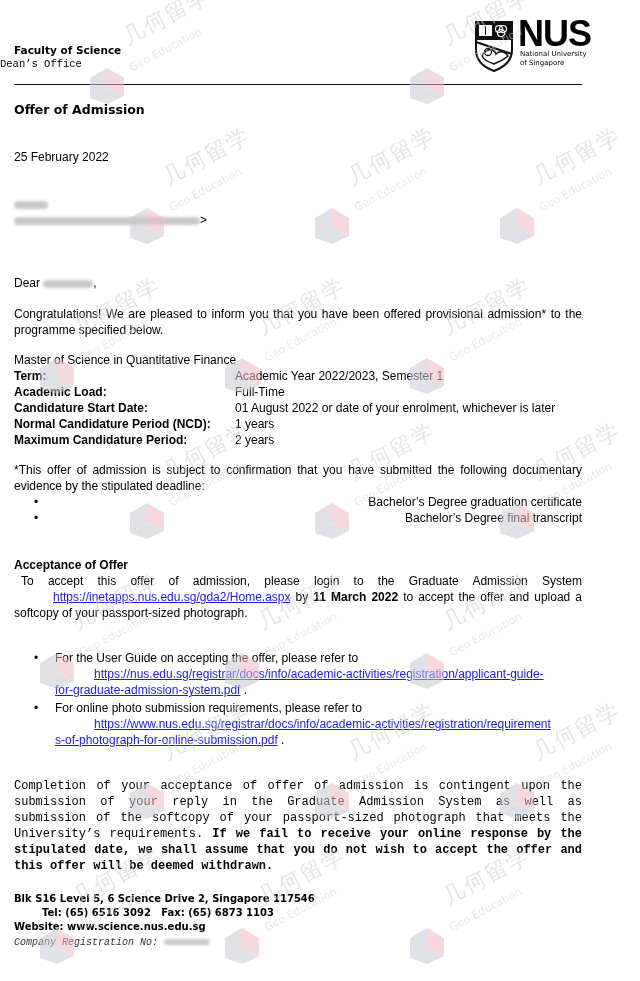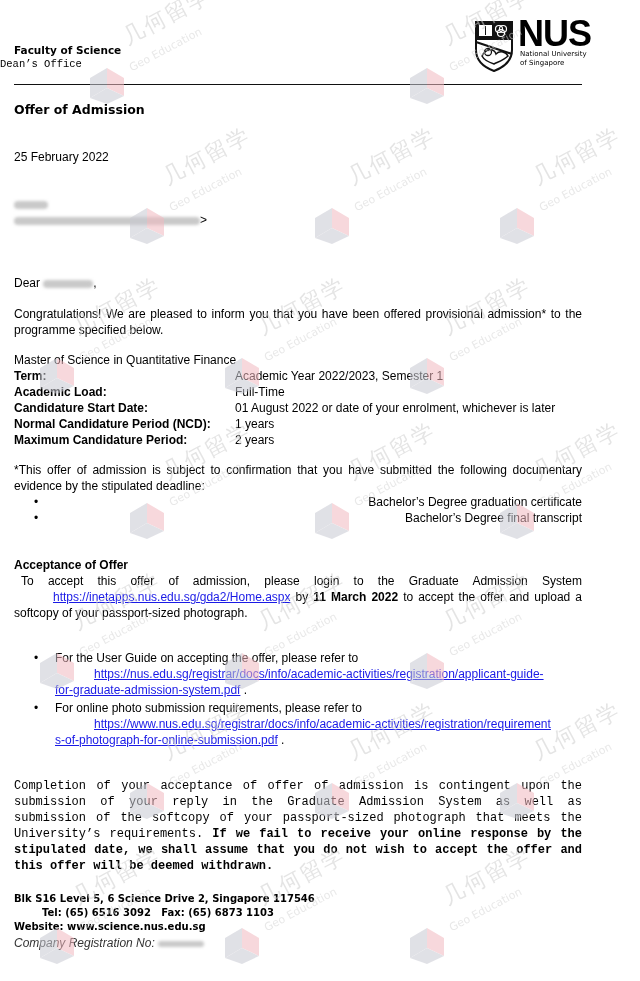--- a/index.html
+++ b/index.html
@@ -49,21 +49,21 @@
     .just-last { text-align-last: justify; margin-left: 7px; }
     a.lnk { color: #1a1ae6; text-decoration: underline; padding-left: 39px; }
     b { font-weight: bold; }
 
     .bul2 { left: 14px; top: 650px; width: 568px; }
     .bul3 { left: 14px; top: 700px; width: 568px; }
 
     .p-complete { top: 778px; font-family: Liberation Mono, monospace; }
 
     .footer { left: 14px; top: 892px; font-family: "DejaVu Sans", sans-serif; font-weight: bold; font-size: 10px; line-height: 14px; }
-    .company { left: 14px; top: 935px; font-family: Liberation Sans, sans-serif; font-style: italic; font-size: 12px; color: #333; }
+    .company { left: 14px; top: 935px; font-family: Liberation Mono, monospace; font-style: italic; font-size: 10px; color: #333; }
 
     .wm { position: absolute; width: 130px; height: 80px; pointer-events: none; opacity: 0.55; }
     .wm .cn { position: absolute; left: 38px; top: 0; font-family: "DejaVu Sans", sans-serif; font-size: 22px; color: #cfcfcf; transform: rotate(-28deg); transform-origin: left bottom; letter-spacing: 2px; white-space: nowrap; }
     .wm .en { position: absolute; left: 44px; top: 30px; font-family: "DejaVu Sans", sans-serif; font-size: 11px; color: #d6d6d6; transform: rotate(-28deg); transform-origin: left bottom; white-space: nowrap; }
     .wm svg { position: absolute; left: 0; top: 38px; }
   </style>
 </head>
 <body>
 
 <div class="page">

